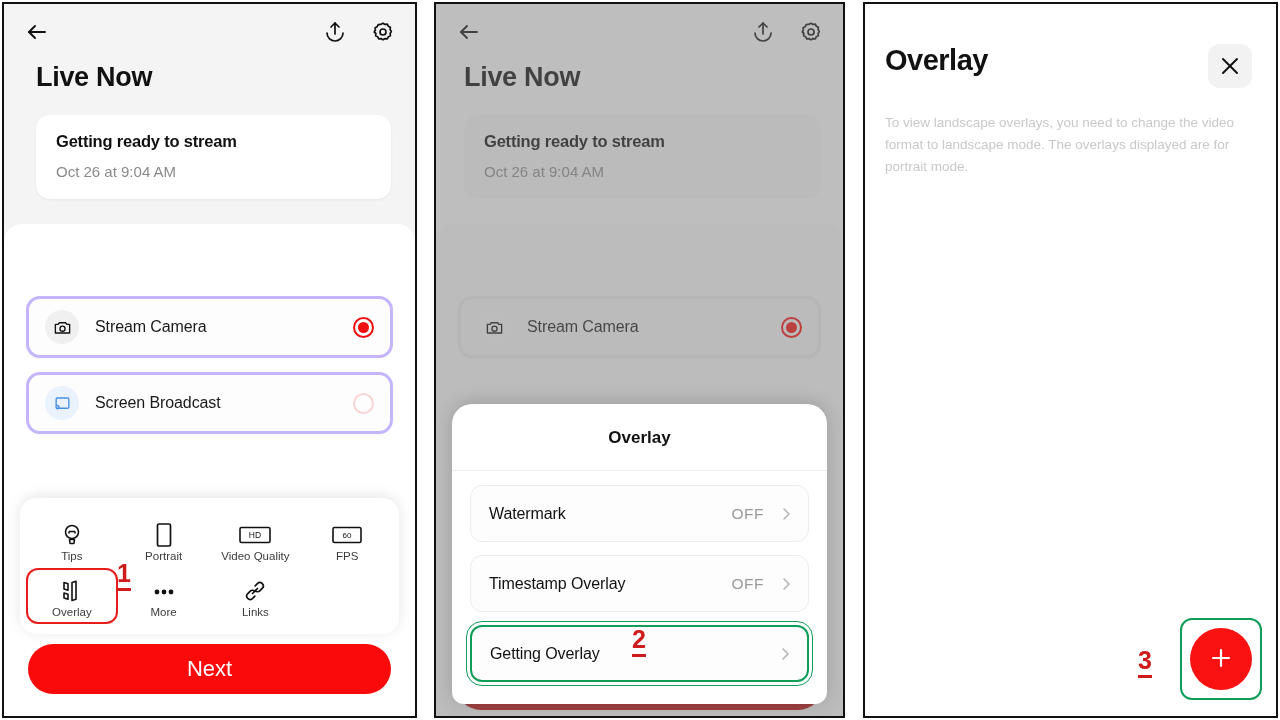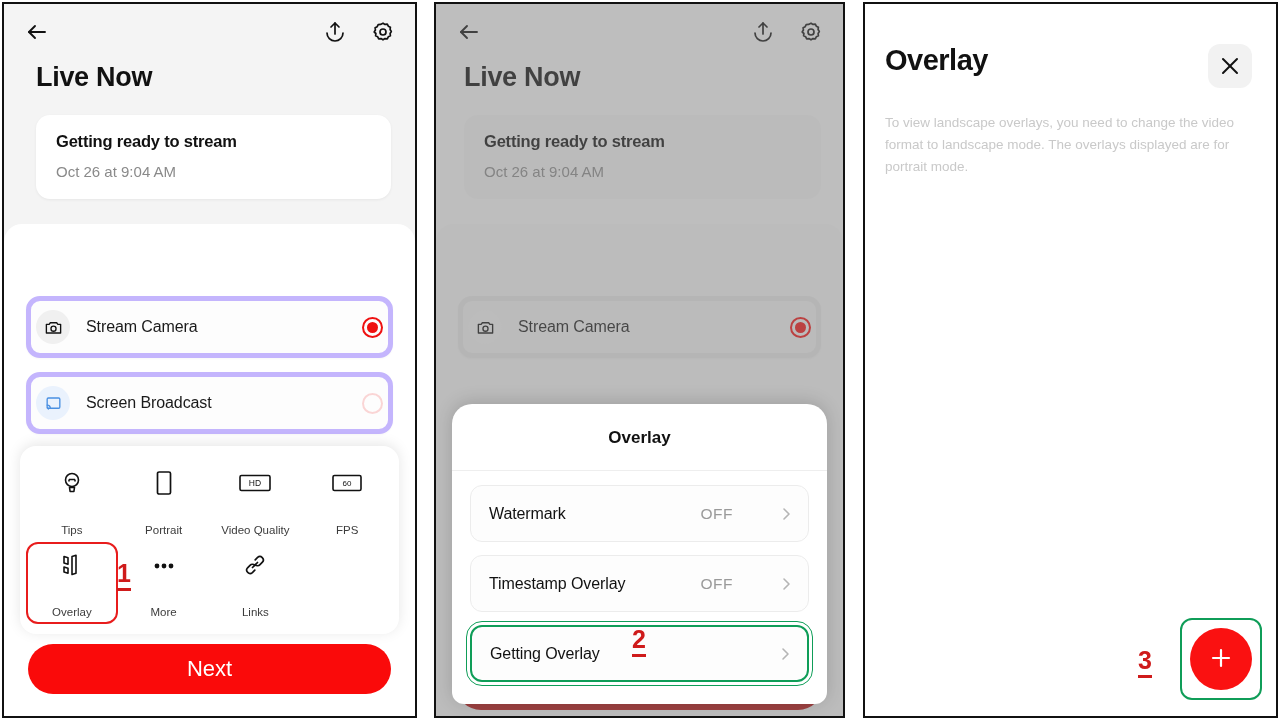--- a/index.html
+++ b/index.html
@@ -71,24 +71,24 @@
     border-radius: 18px 18px 0 0;
   }
   #panel1 .white-sheet { top: 220px; bottom: 0; }
   #panel2 .white-sheet { top: 220px; bottom: 0; background:#f0f0f0; }
 
   
   .source-list { padding: 72px 22px 0 22px; }
   .source-row {
     display: flex; align-items: center;
     background: #fdfdfd;
-    border: 5px solid #c4b5fd;
+    border: 3px solid #c4b5fd;
     border-radius: 14px;
     height: 62px;
-    padding: 0 5px;
+    padding: 0 16px;
     margin-bottom: 14px;
     box-shadow: 0 1px 2px rgba(0,0,0,0.03);
   }
   #panel2 .source-row { background:#eeeeee; border-color:#e4e4e4; }
   .src-icon-wrap {
     width: 34px; height: 34px; border-radius: 50%;
     background: #f0f0f0;
     display: flex; align-items: center; justify-content: center;
     flex: 0 0 auto;
   }
@@ -113,21 +113,21 @@
   }
   .tool-row { display: flex; }
   .tool-row.r1 > .tool-cell { width: 25%; }
   .tool-row.r2 > .tool-cell { width: 25%; }
   .tool-cell {
     display: flex; flex-direction: column; align-items: center;
     padding: 8px 0 6px 0;
     position: relative;
   }
   .tool-glyph { height: 30px; display: flex; align-items: center; justify-content: flex-start; }
-  .tool-label { font-size: 11.5px; color: #3c3c3c; margin-top: 26px; }
+  .tool-label { font-size: 11.5px; color: #3c3c3c; margin-top: 0; }
   .tool-cell.highlight {
     border: 2.5px solid #e81c1c;
     border-radius: 12px;
     padding: 6px 0 4px 0;
   }
 
   
   .next-btn {
     position: absolute;
     left: 24px; right: 24px; bottom: 22px;
@@ -159,21 +159,20 @@
   }
   .sheet-body { padding: 14px 18px 20px 18px; }
   .sheet-item {
     display: flex; align-items: center;
     height: 57px;
     background: #fdfdfd;
     border: 1px solid #ececec;
     border-radius: 12px;
     padding: 0 14px 0 18px;
     margin-bottom: 13px;
-    gap: 31px;
   }
   .sheet-item.last { margin-bottom: 2px; }
   .sheet-item-label { font-size: 16px; color: #111; letter-spacing: -0.1px; }
   .sheet-item-value { margin-left: auto; font-size: 15.5px; color: #9a9a9a; letter-spacing: 0.5px; }
   .chev { margin-left: 14px; color: #b5b5b5; display:flex; align-items:center; }
   .sheet-item.green-highlight {
     border: 2px solid #0f9d58;
     outline: 1.5px solid #0f9d58;
     outline-offset: 3px;
     border-radius: 12px;

